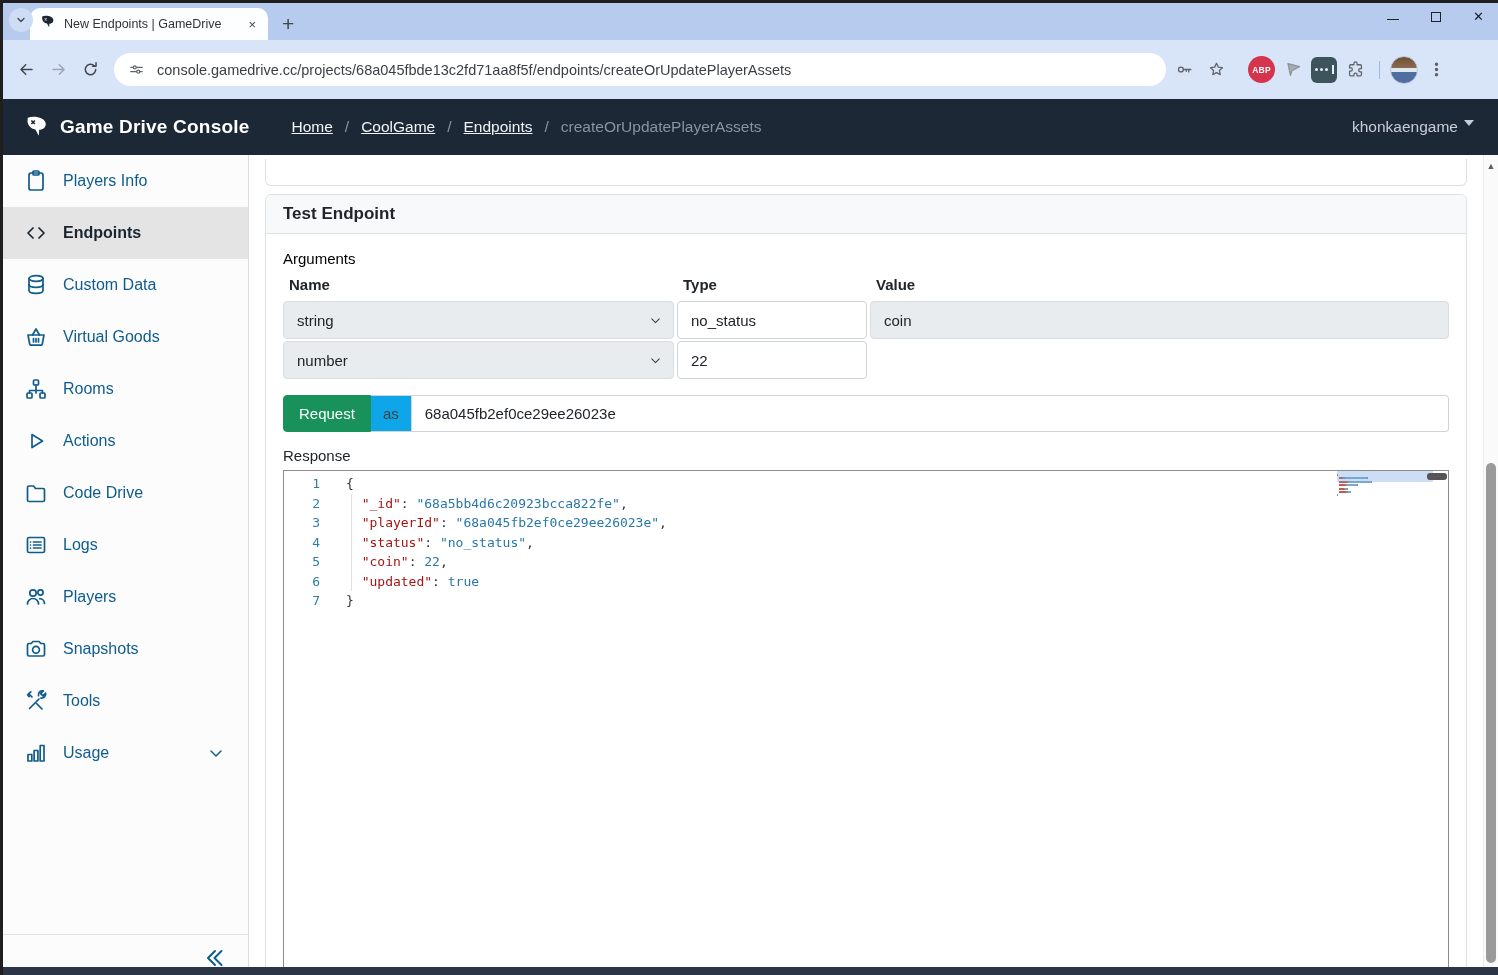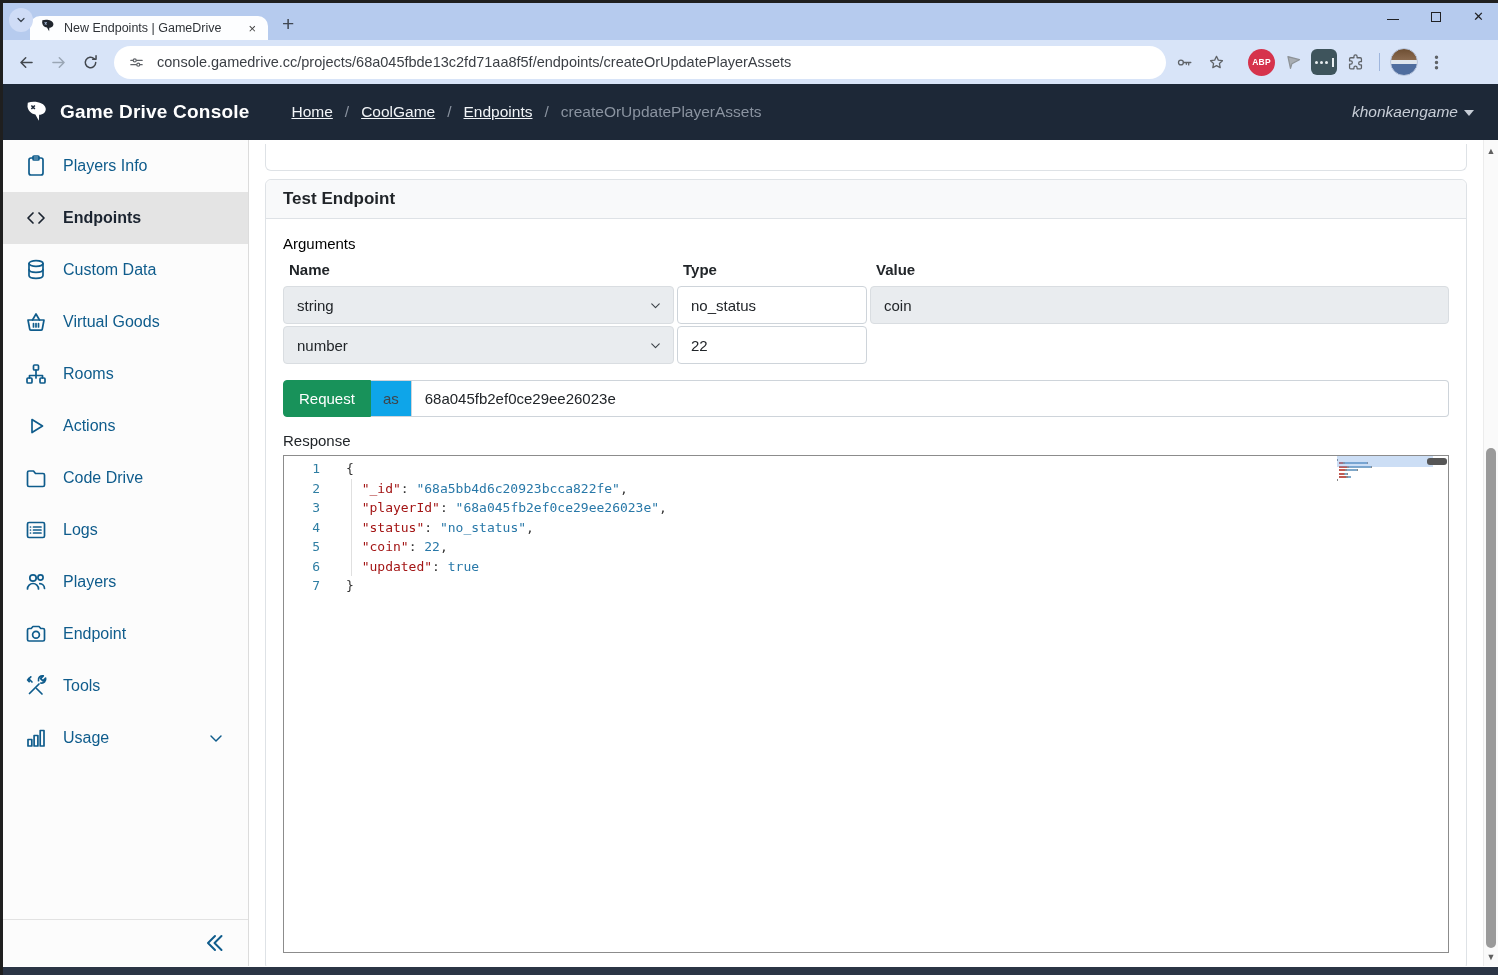--- a/index.html
+++ b/index.html
@@ -5,30 +5,30 @@
   * { margin:0; padding:0; box-sizing:border-box; }
   html,body { width:1498px; height:975px; overflow:hidden; font-family:"Liberation Sans", sans-serif; background:#fff; }
   .window { position:relative; width:1498px; height:975px; overflow:hidden; }
   .edge-top{position:absolute;top:0;left:0;right:0;height:3px;background:#1f1f1f;z-index:60;}
   .edge-left{position:absolute;top:0;left:0;bottom:0;width:3px;background:#1f1f1f;z-index:60;}
   .window-bottom{position:absolute;left:0;right:0;bottom:0;height:8px;background:#2b3545;z-index:50;}
 
   
   .chrome-tabs { height:40px; background:#b6cbee; display:flex; align-items:flex-end; position:relative; }
   .tab-search { position:absolute; left:9px; top:8px; width:24px; height:24px; border-radius:50%; background:#cfdcf6; display:flex; align-items:center; justify-content:center; color:#39414d; }
-  .tab { margin-left:30px; width:238px; height:24px; background:#fdfeff; border-radius:10px 10px 0 0; display:flex; align-items:center; padding:0 8px 0 10px; }
+  .tab { margin-left:30px; width:238px; height:32px; background:#fdfeff; border-radius:10px 10px 0 0; display:flex; align-items:center; padding:0 8px 0 10px; }
   .tab-title { font-size:12.5px; color:#2f3338; flex:1; white-space:nowrap; overflow:hidden; margin-left:8px; }
   .tab-close { color:#444; font-size:13px; padding:0 4px; }
   .new-tab { color:#3f4752; font-size:21px; margin-left:14px; margin-bottom:6px; line-height:1; }
   .win-controls { position:absolute; right:14px; top:10px; display:flex; gap:32px; align-items:center; color:#202124; }
   .win-min { width:12px; border-top:1.4px solid #202124; margin-top:6px; }
   .win-max { width:10px; height:10px; border:1.4px solid #202124; }
   .win-close { font-size:13px; line-height:1; }
 
-  .chrome-toolbar { height:44px; background:#d8e4f8; display:flex; align-items:center; padding:0 12px; gap:4px; }
+  .chrome-toolbar { height:59px; background:#d8e4f8; display:flex; align-items:center; padding:0 12px; gap:4px; }
   .nav-btn { width:28px; height:28px; display:flex; align-items:center; justify-content:center; }
   .nav-btn svg { width:19px; height:19px; fill:none; stroke:#42474e; stroke-width:1.9; stroke-linecap:round; stroke-linejoin:round; }
   .nav-btn.disabled svg { stroke:#9aa6b5; }
   .url-pill { height:33px; background:#fff; border-radius:17px; flex:0 0 1052px; display:flex; align-items:center; padding:0 14px; margin-left:6px; }
   .url-pill svg { width:17px; height:17px; fill:none; stroke:#5f6368; stroke-width:1.7; stroke-linecap:round; }
   .url-text { font-size:14.5px; color:#3b3f45; margin-left:12px; white-space:nowrap; }
   .bar-icon { width:28px; height:28px; display:flex; align-items:center; justify-content:center; }
   .bar-icon svg { width:19px; height:19px; fill:none; stroke:#5f6368; stroke-width:1.6; stroke-linecap:round; stroke-linejoin:round; }
   .abp-badge { width:27px; height:27px; border-radius:50%; background:#d6334c; color:#fff; font-weight:bold; font-size:8.5px; display:flex; align-items:center; justify-content:center; letter-spacing:.2px; }
   .ext-dark { width:26px; height:26px; border-radius:6px; background:#3e545c; display:flex; align-items:center; justify-content:center; gap:2px; }
@@ -38,21 +38,21 @@
   .avatar { width:28px; height:28px; border-radius:50%; background:linear-gradient(180deg,#6e4f33 0%,#8a6a4f 42%,#dfe6ee 42% 58%,#4f6d9e 58% 100%); border:1px solid #b9c6dd; }
 
   
   .navbar { height:56px; background:#1d2837; display:flex; align-items:center; padding:0 24px; color:#fff; }
   .brand { display:flex; align-items:center; gap:10px; font-size:19px; font-weight:600; letter-spacing:.2px; }
   .brand svg { width:26px; height:26px; }
   .breadcrumb { margin-left:42px; display:flex; align-items:center; gap:12px; font-size:15.5px; }
   .crumb.link { color:#f2f5f8; text-decoration:underline; cursor:pointer; }
   .crumb.current { color:#8a93a0; }
   .crumb-sep { color:#8a93a0; }
-  .nav-user { margin-left:auto; color:#c7cdd6; font-size:15.5px; display:flex; align-items:center; gap:6px;font-style:italic; }
+  .nav-user { margin-left:auto; color:#c7cdd6; font-size:15.5px; display:flex; gap:6px; }
   .caret-down { width:0; height:0; border-left:5px solid transparent; border-right:5px solid transparent; border-top:6px solid #c7cdd6; margin-top:2px; }
 
   
   .app { display:flex; height:826px; position:relative; background:#fff; }
   .sidebar { width:249px; background:#fcfcfc; border-right:1px solid #dcdcdc; position:relative; flex:none; }
   .side-item { height:52px; display:flex; align-items:center; padding:0 22px 0 24px; gap:15px; color:#0f5c8c; font-size:16px; cursor:pointer; }
   .side-item .icon { width:24px; height:24px; flex:none; }
   .side-item .icon svg { width:24px; height:24px; fill:none; stroke:currentColor; stroke-width:1.7; stroke-linecap:round; stroke-linejoin:round; }
   .side-item.active { background:#e4e4e4; color:#1b2430; font-weight:600; }
   .side-item .chev { margin-left:auto; width:20px; height:20px; }
@@ -283,21 +283,21 @@
                 <circle cx="16.5" cy="7.5" r="2.6"></circle>
                 <path d="M15.8 13.7 a5 5 0 0 1 4.7 4.8"></path>
               </svg></span>
             <span class="side-label">Players</span>
           </div>
           <div class="side-item">
             <span class="icon"><svg viewBox="0 0 24 24">
                 <path d="M3.5 8 A1.5 1.5 0 0 1 5 6.5 h2.2 L9 4.5 h6 l1.8 2 H19 A1.5 1.5 0 0 1 20.5 8 v9.5 a1.5 1.5 0 0 1 -1.5 1.5 H5 a1.5 1.5 0 0 1 -1.5 -1.5 Z"></path>
                 <circle cx="12" cy="12.7" r="3.4"></circle>
               </svg></span>
-            <span class="side-label">Endpoint</span>
+            <span class="side-label">Snapshots</span>
           </div>
           <div class="side-item">
             <span class="icon"><svg viewBox="0 0 24 24">
                 <path d="M5.5 19.5 L15 10"></path>
                 <path d="M14.5 6.7 a4 4 0 0 1 4.8 -4.8 L16.6 4.6 l2.3 2.3 2.7 -2.7 a4 4 0 0 1 -4.8 4.8"></path>
                 <path d="M4.5 4.5 l3.5 3.5 M6.8 2.8 L3.6 6 l1.6 1.6"></path>
                 <path d="M12.5 14.5 l5.5 5.5"></path>
               </svg></span>
             <span class="side-label">Tools</span>
           </div>

